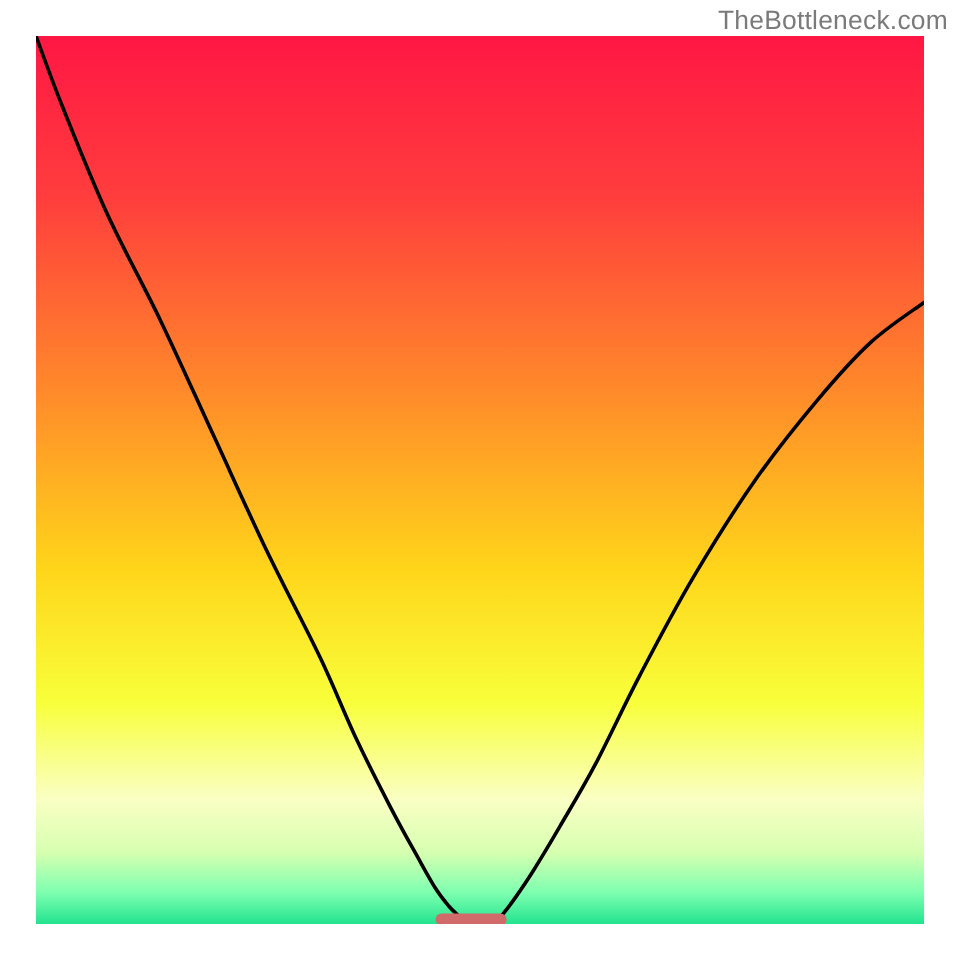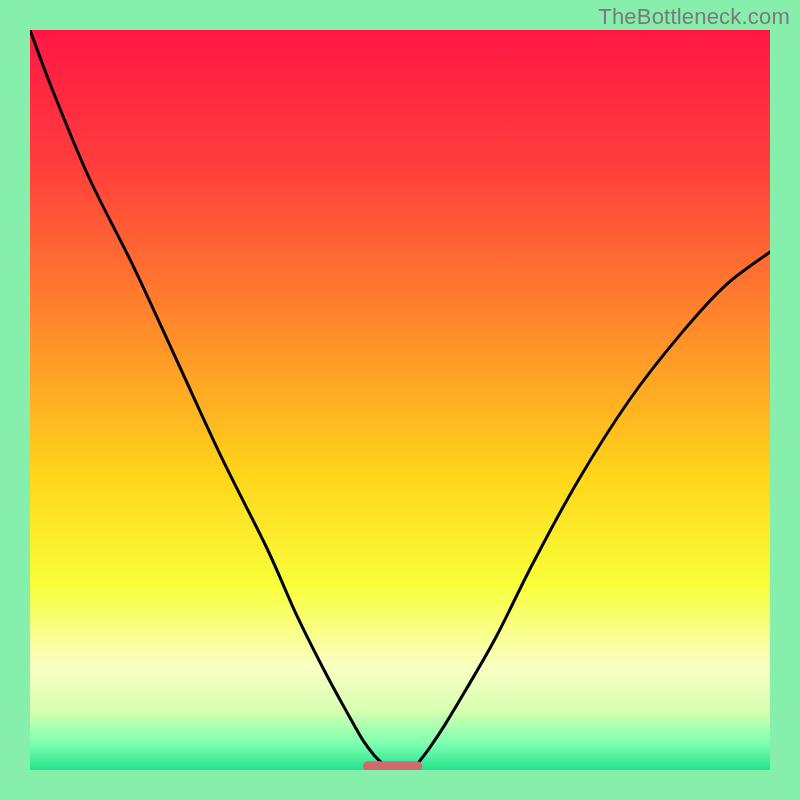--- a/index.html
+++ b/index.html
@@ -9,21 +9,21 @@
     height: 800px;
     background: #000;
     overflow: hidden;
   }
   .frame {
     position: absolute;
     left: 0;
     top: 0;
     width: 800px;
     height: 800px;
-    background: #86efac;
+    background: #ffffff;
   }
   .plot {
     position: absolute;
     left: 30px;
     top: 30px;
     width: 740px;
     height: 740px;
   }
   .watermark {
     position: absolute;

